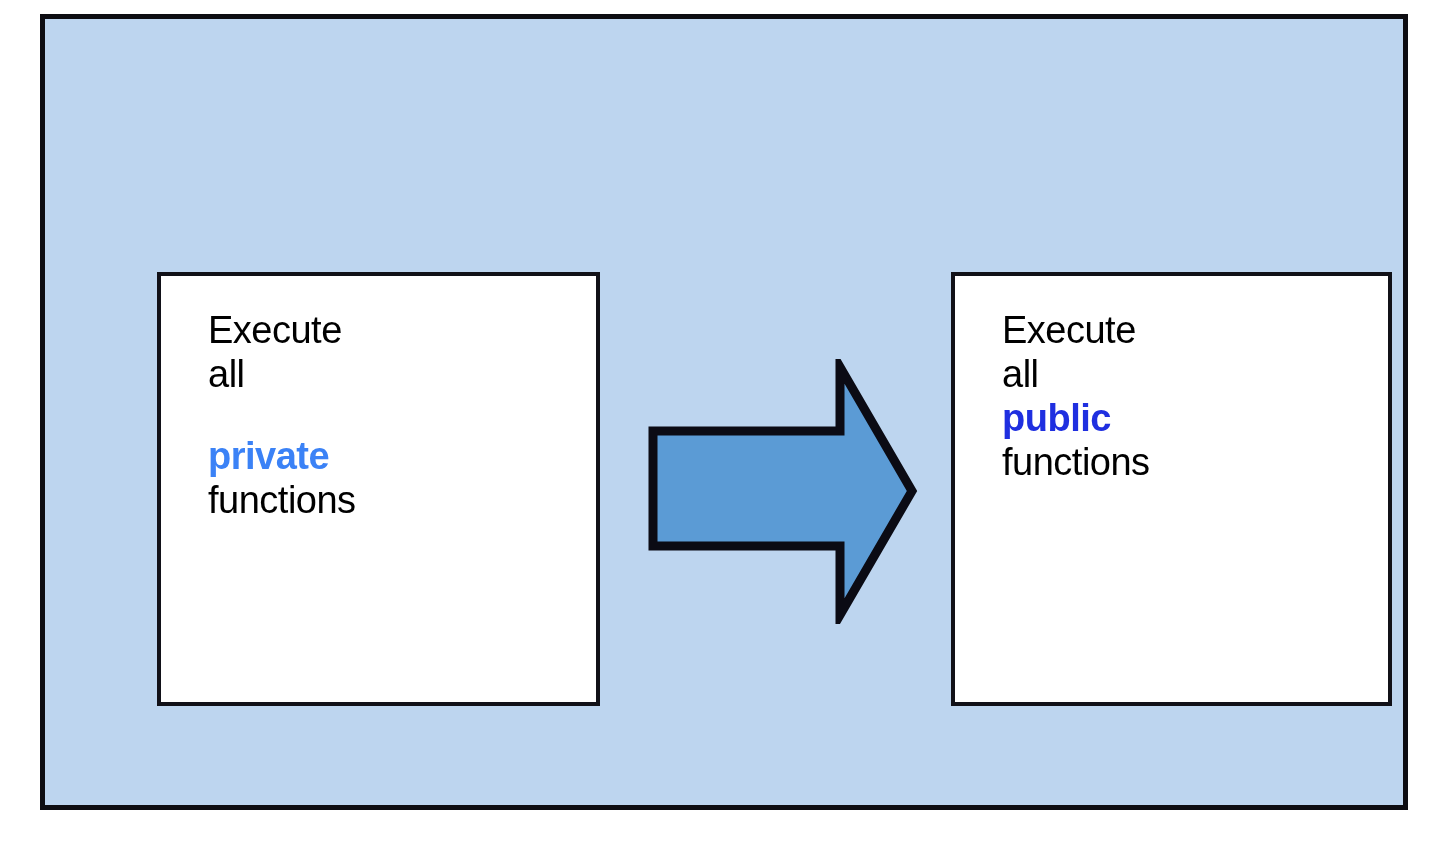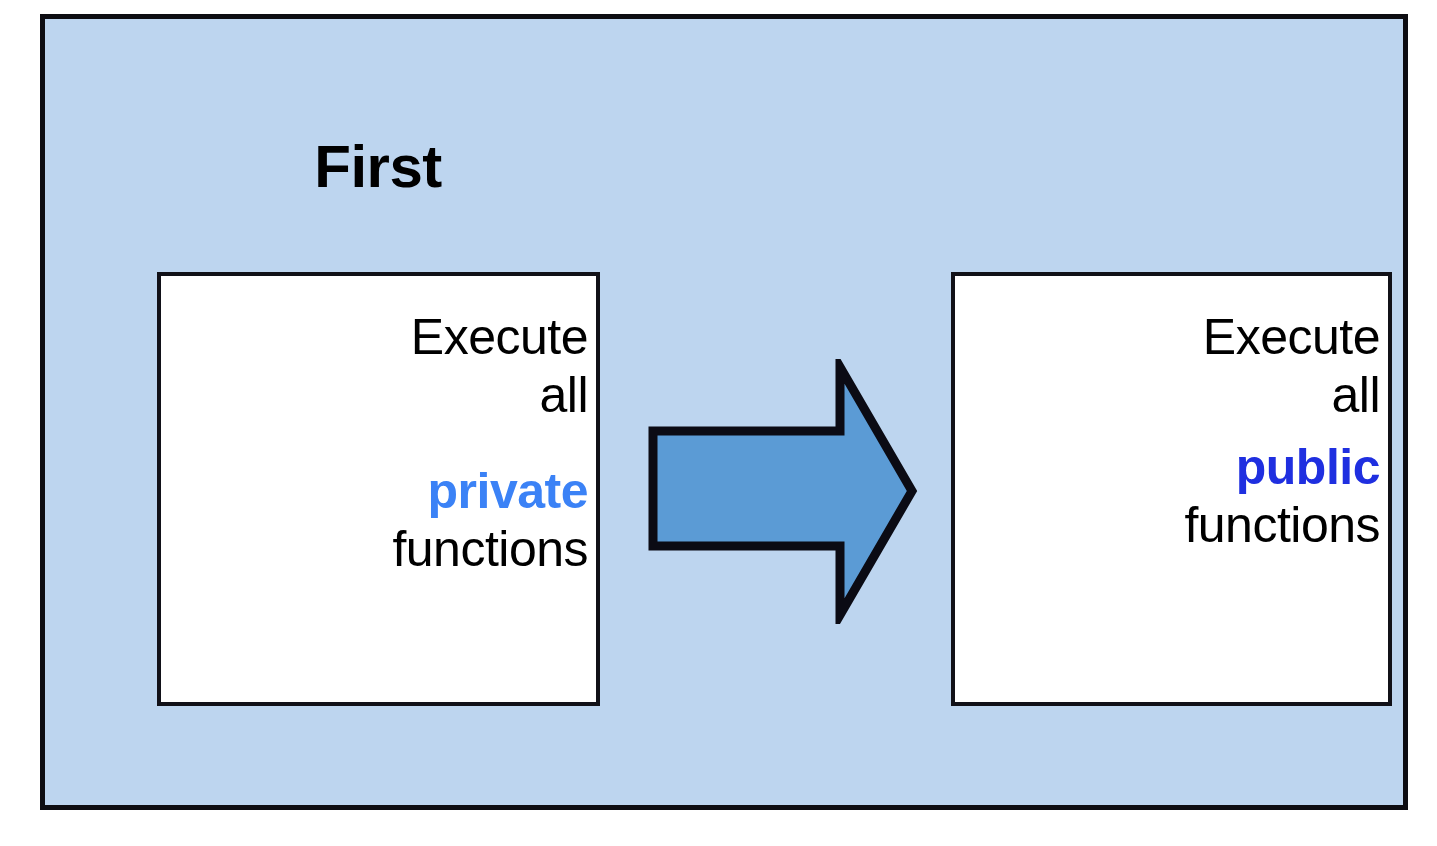--- a/index.html
+++ b/index.html
@@ -60,53 +60,51 @@
     border: 4px solid #111118;
   }
   .step-box.left  { left: 112px; width: 443px; }
   .step-box.right { left: 906px; width: 441px; }
 
   .step-lines {
     position: absolute;
     left: 47px;
     top: 32px;
     right: 8px;
-    font-size: 50px;
+    font-size: 38px;
     line-height: 1.16;
     color: #000000;
     letter-spacing: -0.5px;
-    text-align: right;
   }
   .step-line {
     display: block;
     white-space: nowrap;
   }
   .step-line.emphasis {
     font-weight: bold;
   }
   .step-line.emphasis.private { color: #3b82f6; margin-top: 38px; }
-  .step-line.emphasis.public  { color: #1f2fe0; margin-top: 14px; }
+  .step-line.emphasis.public  { color: #1f2fe0; }
 
   
   .flow-arrow {
     position: absolute;
     left: 600px;
     top: 340px;
     width: 275px;
     height: 265px;
   }
 </style>
 </head>
 <body>
 
 <div id="canvas">
 
   <div class="outer-frame">
 
-    <div class="stage-heading left">First</div>
 
 
     <div class="step-box left">
       <div class="step-lines">
         <span class="step-line">Execute</span>
         <span class="step-line">all</span>
         <span class="step-line emphasis private">private</span>
         <span class="step-line">functions</span>
       </div>
     </div>

